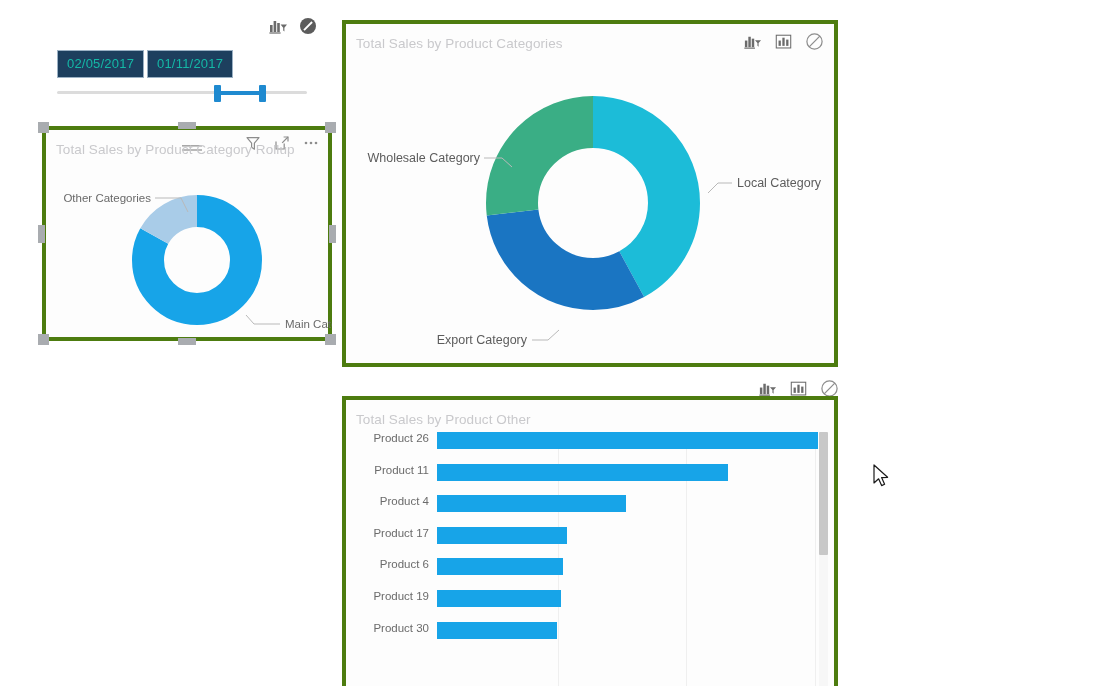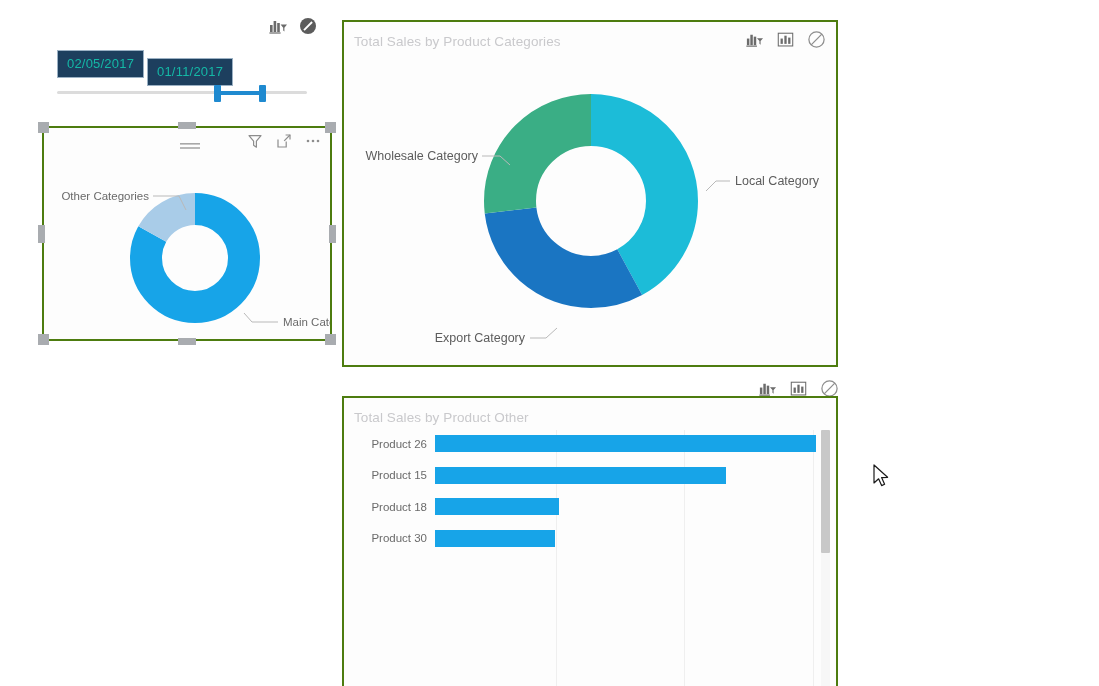--- a/index.html
+++ b/index.html
@@ -36,21 +36,21 @@
     background: #1d3f5e;
     color: #14b8a6;
     font-size: 13px;
     padding: 5px 9px 6px 9px;
     border: 1px solid #9bb1c4;
     letter-spacing: .2px;
     line-height: 15px;
     cursor: text;
   }
   #date-from { position: absolute; left: 0px;  top: 0px; }
-  #date-to   { position: absolute; left: 90px; top: 8px; }
+  #date-to   { position: absolute; left: 90px; top: 0px; }
 
   .slider-track {
     position: absolute;
     left: 0; top: 41px;
     width: 250px; height: 3px;
     background: #dcdcdc;
     border-radius: 2px;
   }
   .slider-range {
     position: absolute;
@@ -66,21 +66,21 @@
     border-radius: 1px;
     cursor: ew-resize;
   }
   #slider-handle-left  { left: 157px; }
   #slider-handle-right { left: 202px; }
 
   
   .panel {
     position: absolute;
     background: #fdfdfd;
-    border: 2px solid #4d7c0f;
+    border: 4px solid #4d7c0f;
     box-sizing: border-box;
   }
 
   
   #panel-rollup { left: 42px; top: 126px; width: 290px; height: 215px; }
   #rollup-select-frame {
     position: absolute;
     left: 38px; top: 122px; width: 298px; height: 223px;
     pointer-events: none;
   }
@@ -122,21 +122,20 @@
   }
   .leader { stroke: #b9b9b9; stroke-width: 1; fill: none; }
 
   
   #bar-plot { position: absolute; left: 5px; top: 32px; width: 486px; height: 262px; }
   .bar-row {
     position: relative;
     height: 27px;
     margin-bottom: 4.6px;
     display: flex;
-    align-items: center;
   }
   .bar-cat-label {
     width: 78px;
     text-align: right;
     padding-right: 8px;
     font-size: 11.5px;
     color: #6b6b6b;
     white-space: nowrap;
     flex: none;
   }
@@ -225,20 +224,21 @@
     </span>
   </div>
 
   <span class="icon-btn abs" id="rollup-drag-handle" title="Drag handle">
     <svg width="22" height="12" viewBox="0 0 22 12">
       <rect x="1" y="3" width="20" height="1.6" fill="#a8a8a8"></rect>
       <rect x="1" y="7.2" width="20" height="1.6" fill="#a8a8a8"></rect>
     </svg>
   </span>
 
+  <div class="panel-title muted-title">Total Sales by Product Category Rollup</div>
 
   <svg class="abs" style="left:6px; top:34px;" width="280" height="178" viewBox="0 0 280 178">
 
     <circle cx="145" cy="96" r="49" fill="none" stroke="#17a4e8" stroke-width="32" stroke-dasharray="255.6 52.2" stroke-dashoffset="0" transform="rotate(-90 145 96)"></circle>
 
     <circle cx="145" cy="96" r="49" fill="none" stroke="#a9cce8" stroke-width="32" stroke-dasharray="52.2 255.6" stroke-dashoffset="-255.6" transform="rotate(-90 145 96)"></circle>
 
     <path class="leader" d="M103 34 L129 34 L136 48"></path>
     <path class="leader" d="M194 151 L202 160 L228 160"></path>
 
@@ -339,27 +339,45 @@
         <div class="gridline" style="left: 66%;"></div>
         <div class="gridline" style="left: 99%;"></div>
       </div>
       <div class="bar-row">
         <div class="bar-cat-label">Product 26</div>
         <div class="bar-track">
           <div class="bar-fill" style="width: 95.2381%; background: rgb(23, 164, 232);"></div>
         </div>
       </div>
       <div class="bar-row">
-        <div class="bar-cat-label">Product 15</div>
+        <div class="bar-cat-label">Product 11</div>
         <div class="bar-track">
           <div class="bar-fill" style="width: 72.8571%; background: rgb(23, 164, 232);"></div>
         </div>
       </div>
       <div class="bar-row">
-        <div class="bar-cat-label">Product 18</div>
+        <div class="bar-cat-label">Product 4</div>
+        <div class="bar-track">
+          <div class="bar-fill" style="width: 47.1429%; background: rgb(23, 164, 232);"></div>
+        </div>
+      </div>
+      <div class="bar-row">
+        <div class="bar-cat-label">Product 17</div>
+        <div class="bar-track">
+          <div class="bar-fill" style="width: 32.381%; background: rgb(23, 164, 232);"></div>
+        </div>
+      </div>
+      <div class="bar-row">
+        <div class="bar-cat-label">Product 6</div>
+        <div class="bar-track">
+          <div class="bar-fill" style="width: 31.4286%; background: rgb(23, 164, 232);"></div>
+        </div>
+      </div>
+      <div class="bar-row">
+        <div class="bar-cat-label">Product 19</div>
         <div class="bar-track">
           <div class="bar-fill" style="width: 30.9524%; background: rgb(23, 164, 232);"></div>
         </div>
       </div>
       <div class="bar-row">
         <div class="bar-cat-label">Product 30</div>
         <div class="bar-track">
           <div class="bar-fill" style="width: 30%; background: rgb(23, 164, 232);"></div>
         </div>
       </div>

